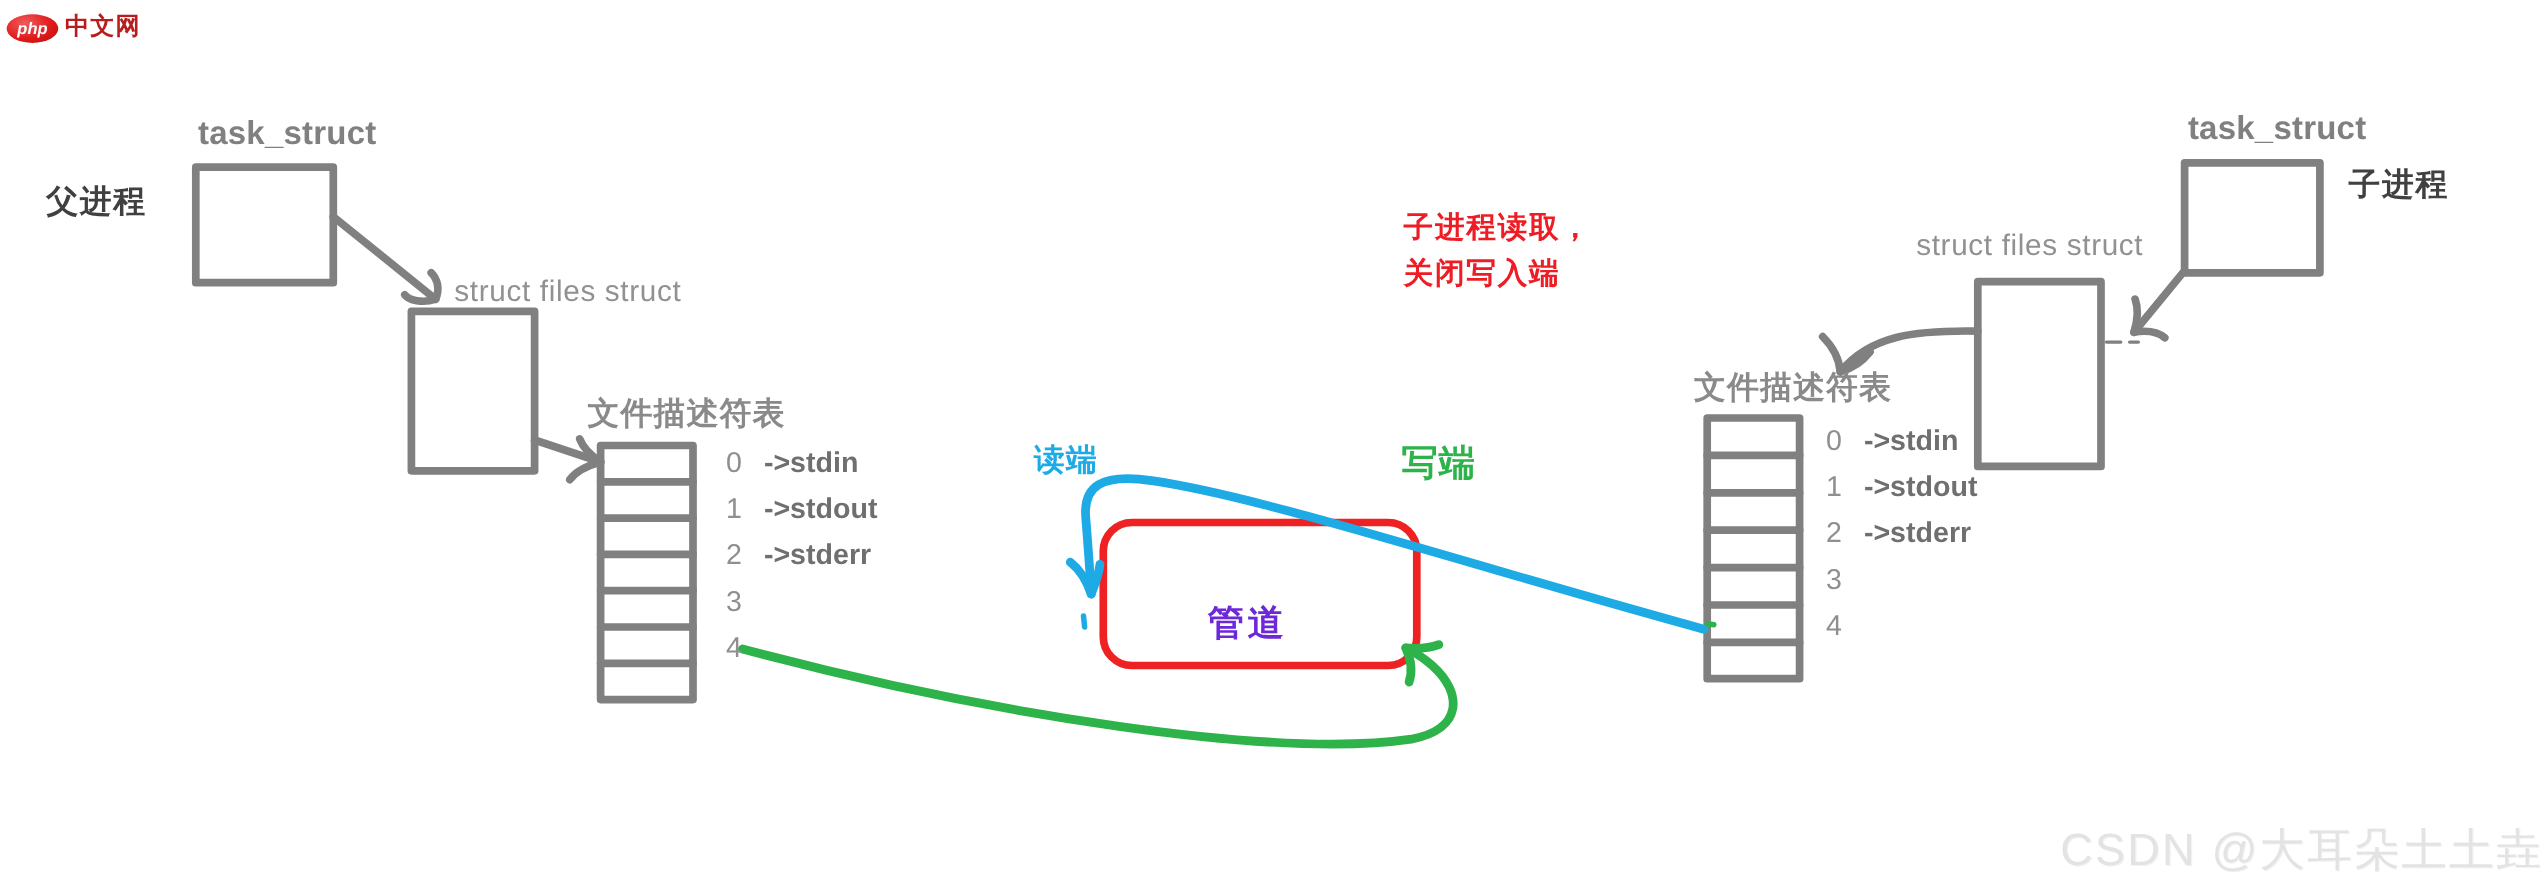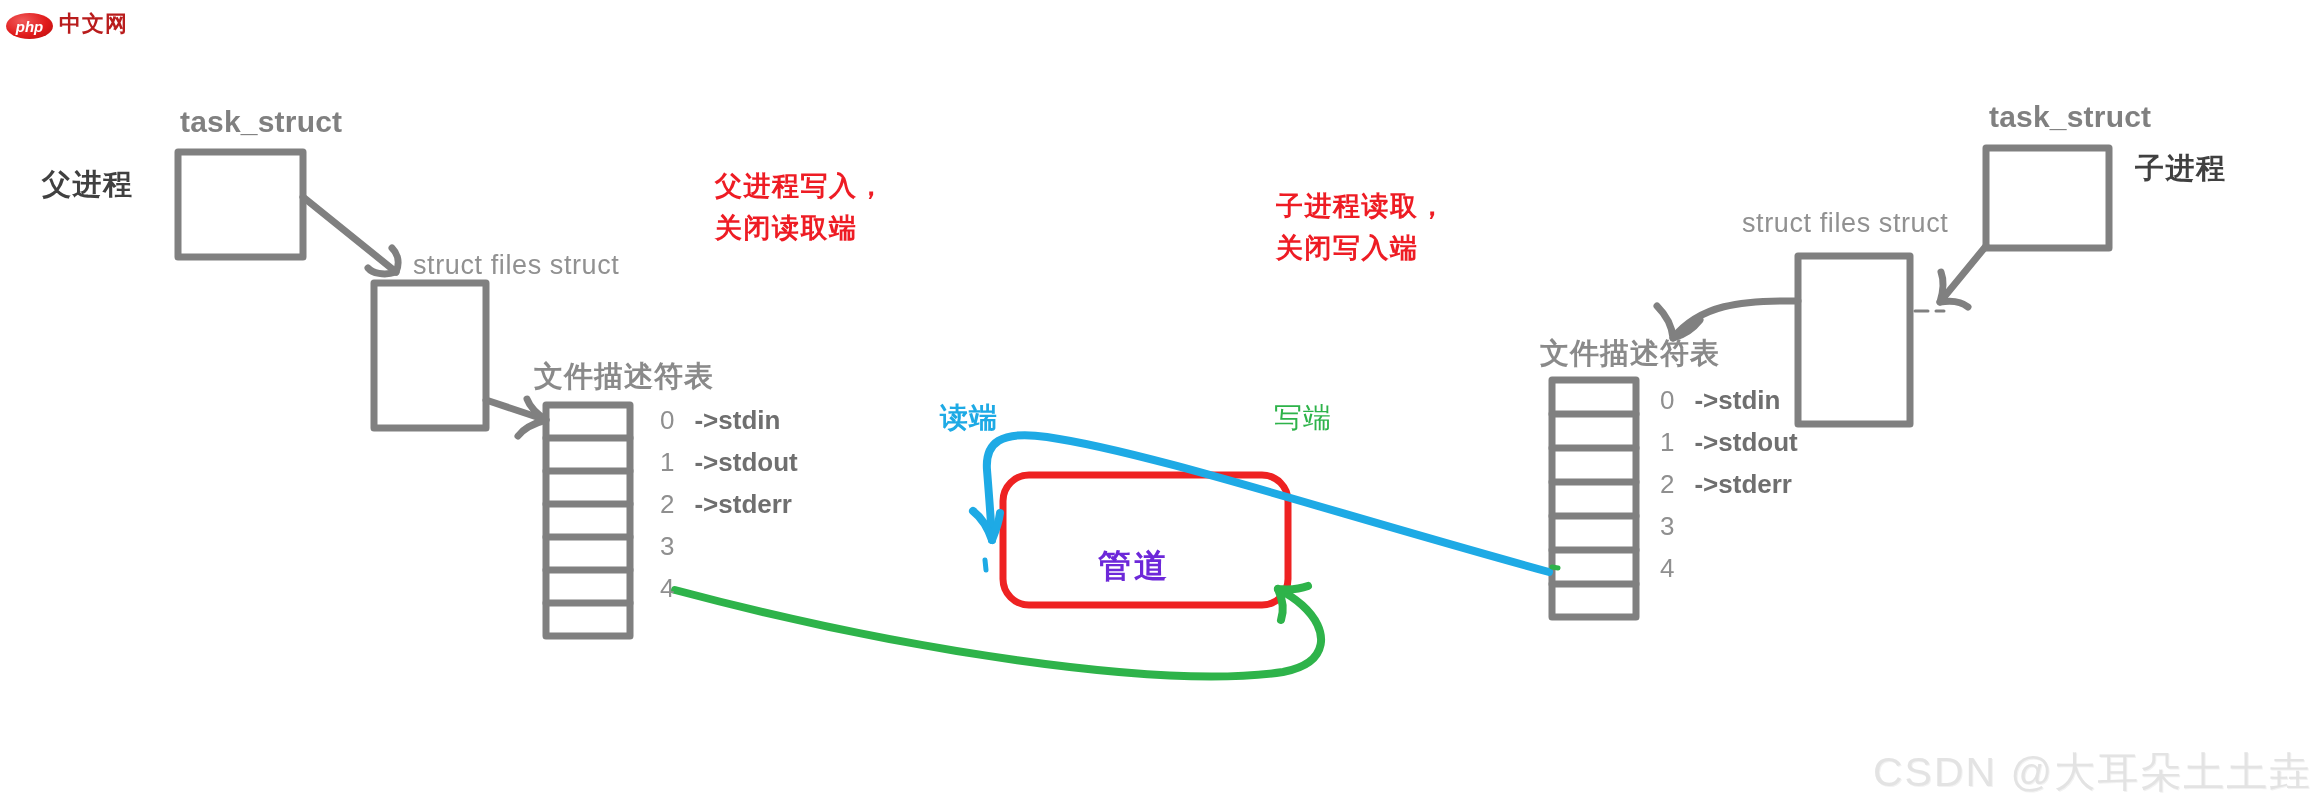--- a/index.html
+++ b/index.html
@@ -61,22 +61,22 @@
     line-height: 1.55;
   }
   .cn-blue {
     color: #1eaae5;
     font-weight: bold;
     font-size: 28px;
     letter-spacing: 1px;
   }
   .cn-green {
     color: #2eb34a;
-    font-weight: normal;
-    font-size: 28px;
+    font-weight: bold;
+    font-size: 33px;
     letter-spacing: 1px;
   }
   .pipe-text {
     color: #6d28d9;
     font-weight: bold;
     font-size: 33px;
     letter-spacing: 3px;
     margin-top: 24px;
   }
   .fd-num {
@@ -223,24 +223,20 @@
   </div>
   <div class="fd-row" style="left:660px; top:531px;">
     <span class="fd-num">3</span>
     <span class="fd-target"></span>
   </div>
   <div class="fd-row" style="left:660px; top:573px;">
     <span class="fd-num">4</span>
     <span class="fd-target"></span>
   </div>
 
-  <div class="lbl cn-red-multiline" style="left:715px; top:166px;">
-    <div>父进程写入，</div>
-    <div>关闭读取端</div>
-  </div>
 
   <div class="lbl cn-red-multiline" style="left:1276px; top:166px;margin-top:20px;">
     <div>子进程读取，</div>
     <div>关闭写入端</div>
   </div>
 
   <div class="lbl cn-blue" style="left:940px; top:402px;">读端</div>
 
   <div class="lbl cn-green" style="left:1274px; top:402px;">写端</div>
 

